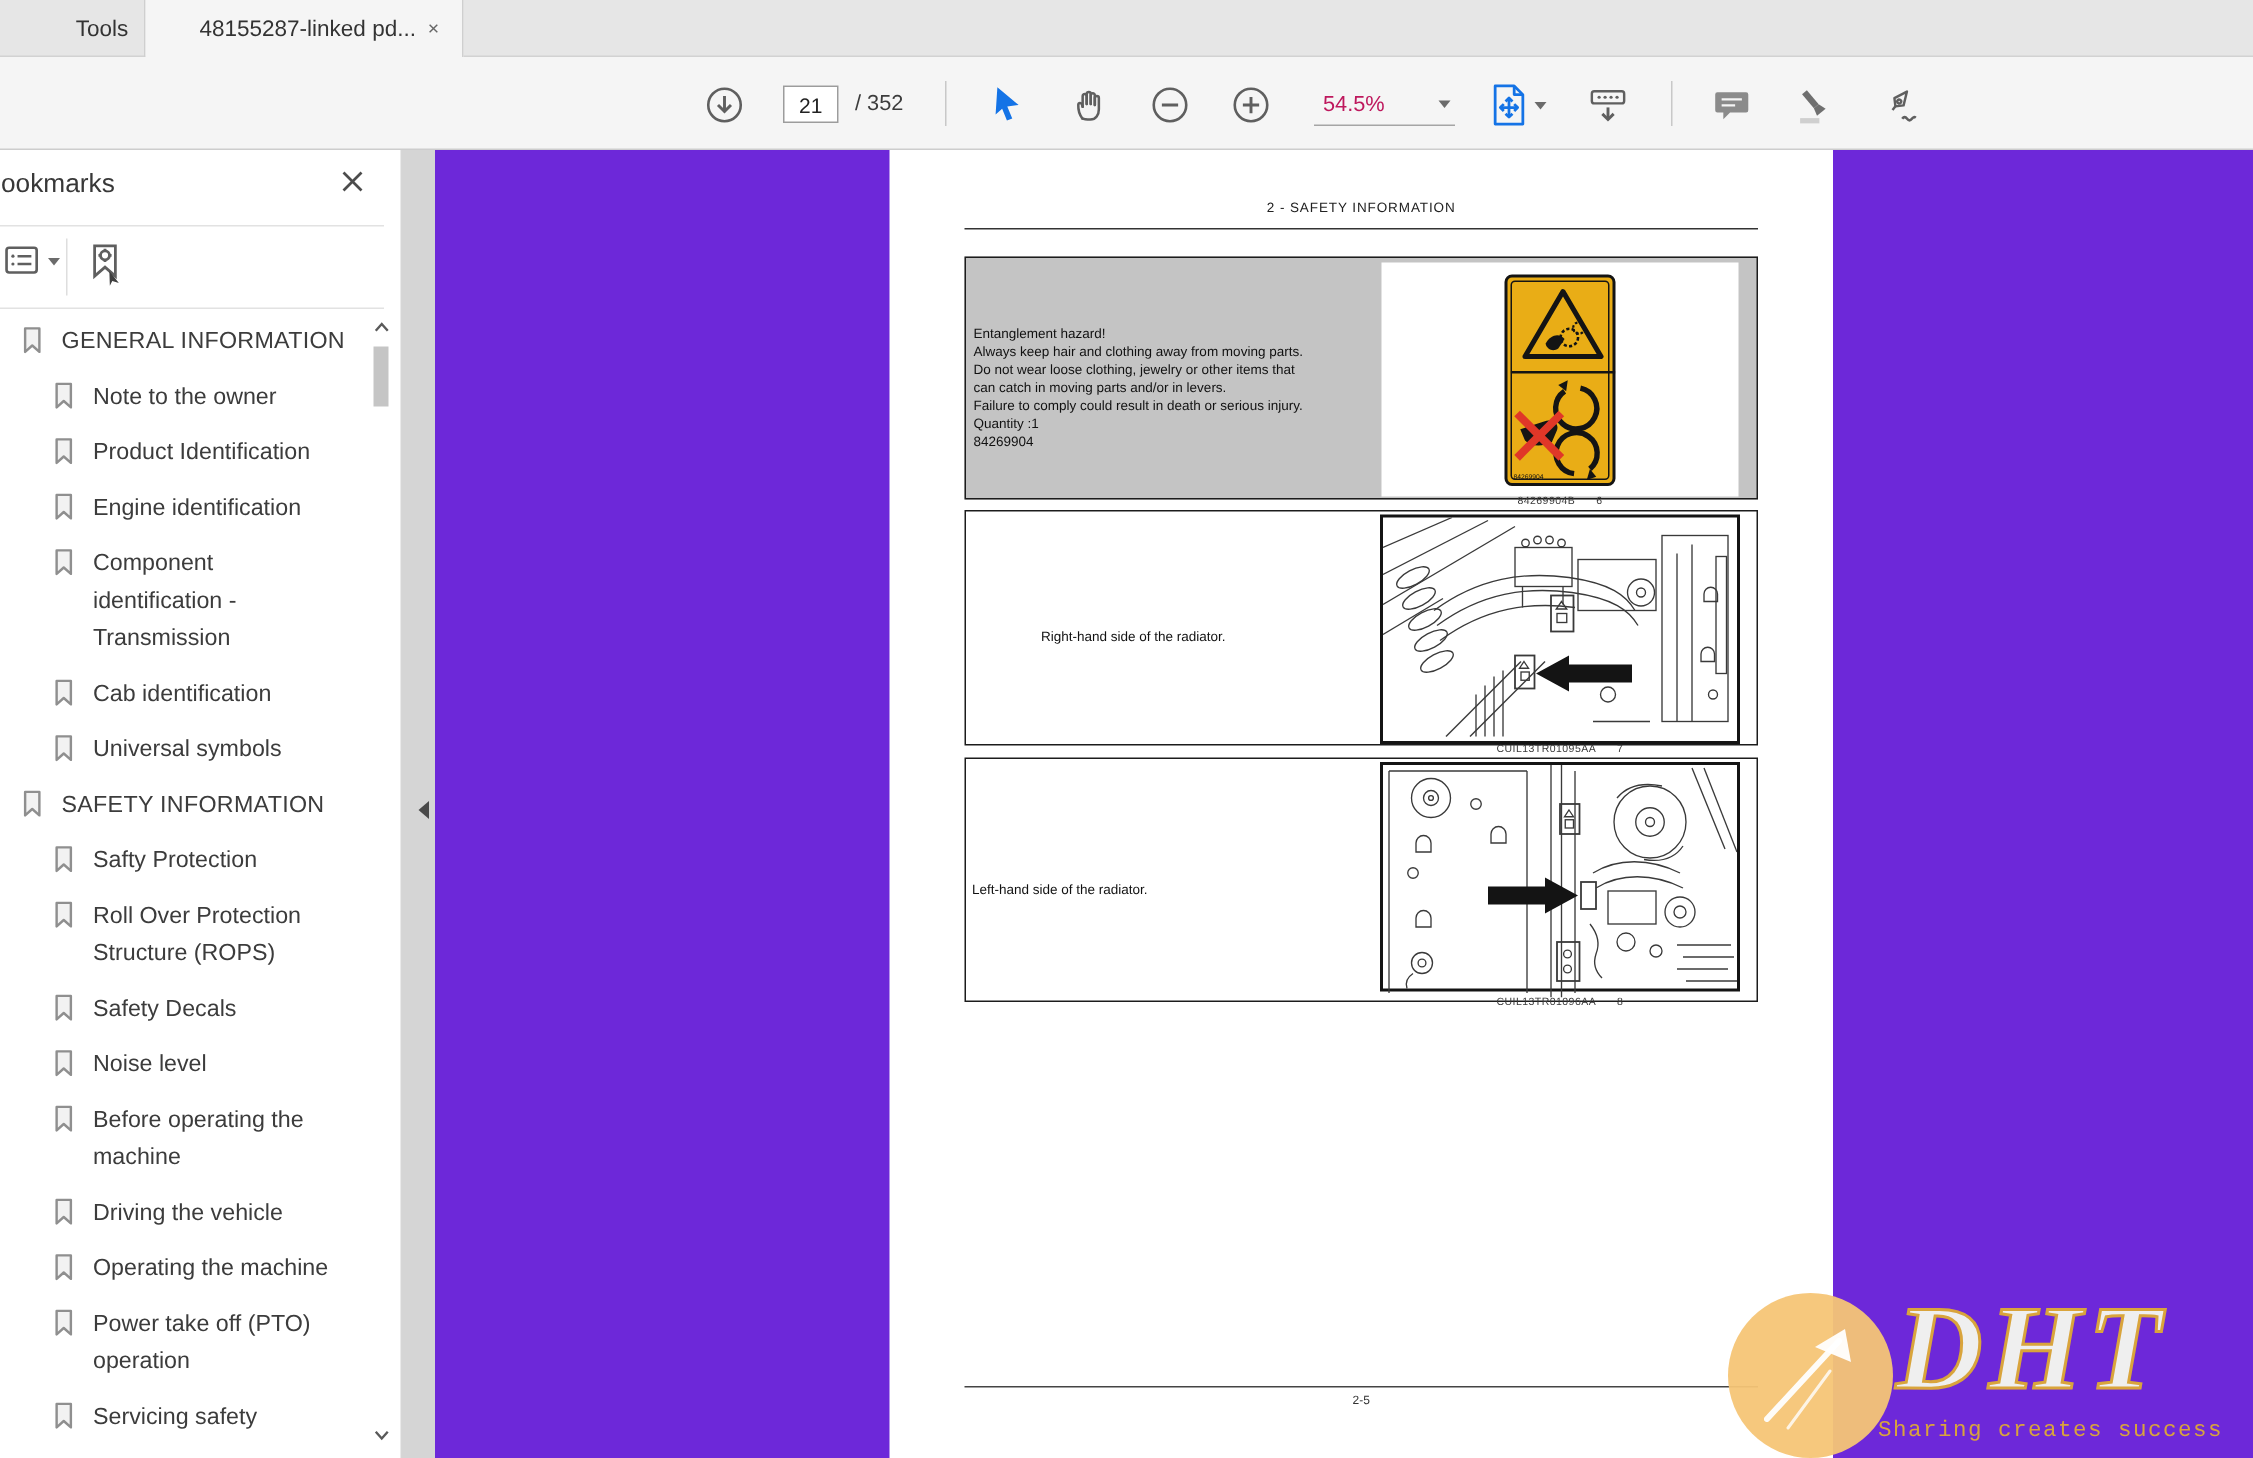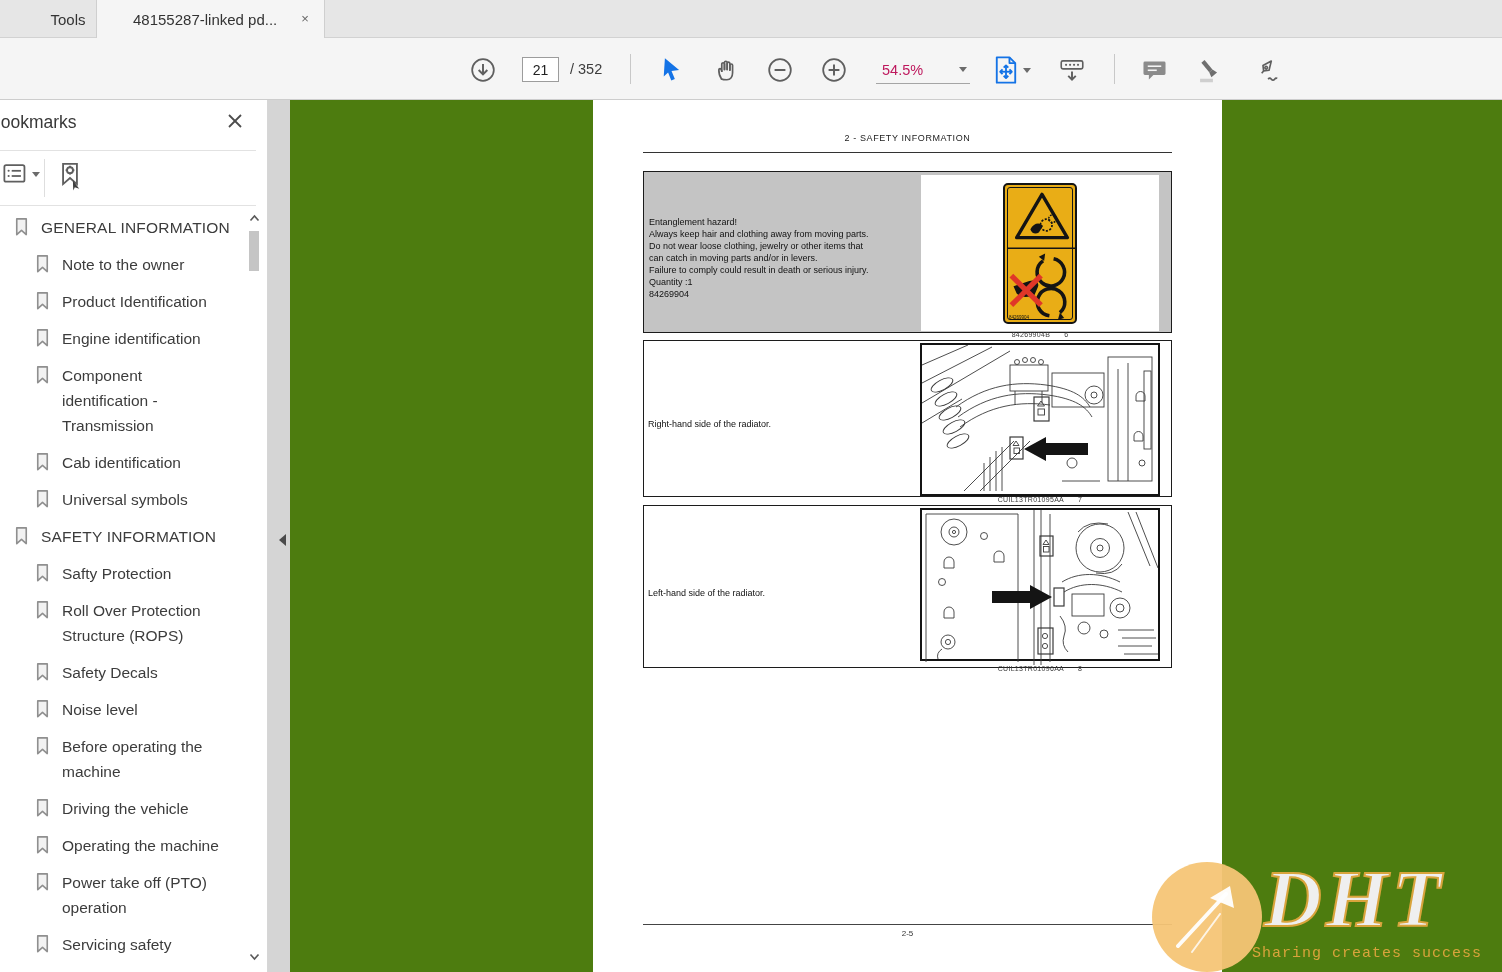--- a/index.html
+++ b/index.html
@@ -5,21 +5,21 @@
   * { margin:0; padding:0; box-sizing:border-box; }
   html,body { width:1502px; height:972px; overflow:hidden; background:#fff;
               font-family:"Liberation Sans", sans-serif; }
 
   
   .tabbar { position:absolute; left:0; top:0; width:1502px; height:38px;
             background:#e6e6e6; border-bottom:1px solid #d2d2d2; z-index:5; }
   .tab-tools { position:absolute; left:0; top:0; width:97px; height:38px;
                display:flex; align-items:center; justify-content:center;
                font-size:15px; color:#333; border-right:1px solid #cfcfcf; cursor:default;padding-left:40px; }
-  .tab-doc { position:absolute; left:97px; top:0; width:228px; height:39px;
+  .tab-doc { position:absolute; left:97px; top:0; width:212px; height:39px;
              background:#f5f5f5; border-right:1px solid #cfcfcf;
              display:flex; align-items:center; font-size:15px; color:#333;
              padding-left:36px; z-index:6; }
   .tab-doc .tab-close { position:absolute; right:12px; top:12px; width:14px; height:14px;
              font-size:13px; color:#666; line-height:14px; text-align:center; cursor:pointer; }
 
   
   .toolbar { position:absolute; left:0; top:38px; width:1502px; height:62px;
              background:#f5f5f5; border-bottom:1px solid #cdcdcd; z-index:5; }
   .tbtn { position:absolute; top:18px; width:28px; height:28px; display:flex;
@@ -63,40 +63,40 @@
   .sb-arrow { position:absolute; left:1px; width:15px; height:15px; cursor:pointer; }
 
   
   .gutter { position:absolute; left:268px; top:100px; width:22px; height:872px;
             background:#d5d5d5; z-index:3; }
   .collapse-handle { position:absolute; right:1px; top:425px; width:14px; height:30px;
             display:flex; align-items:center; justify-content:center; cursor:pointer; }
 
   
   .docarea { position:absolute; left:290px; top:100px; width:1212px; height:872px;
-             background:#4d7c0f; z-index:1; }
+             background:#6d28d9; z-index:1; }
   .pdf-page { position:absolute; left:303px; top:0; width:629px; height:872px;
               background:#fff; }
 
   .pg-header { position:absolute; left:0; top:33px; width:629px; text-align:center;
                font-size:9px; letter-spacing:0.6px; color:#222; }
   .pg-hline { position:absolute; left:50px; top:52px; width:529px; height:1px; background:#333; }
   .pg-fline { position:absolute; left:50px; top:824px; width:529px; height:1px; background:#444; }
   .pg-footer { position:absolute; left:0; top:829px; width:629px; text-align:center;
                font-size:8px; color:#333; }
 
   .figbox { position:absolute; left:50px; width:529px; border:1px solid #1c1c1c; }
   .fig1 { top:71px; height:162px; background:#c4c4c4; }
   .fig2 { top:240px; height:157px; background:#fff; }
   .fig3 { top:405px; height:163px; background:#fff; }
 
   .fig-textblock { position:absolute; left:5px; top:44px; width:275px; font-size:9px;
                    line-height:12px; color:#111; white-space:pre-line; }
   .fig-sideline { position:absolute; left:4px; width:272px; font-size:9px; color:#111; }
-  .fig2 .fig-sideline { top:78px; }
+  .fig2 .fig-sideline { top:78px;margin-left:46px; }
   .fig3 .fig-sideline { top:82px; }
 
   .img-panel1 { position:absolute; left:277px; top:3px; width:238px; height:156px;
                 background:#fff; display:flex; justify-content:center; }
   .img-panel { position:absolute; left:276px; top:2px; width:240px; height:153px;
                background:#fff; border:2px solid #141414; }
 
   .decal { position:relative; margin-top:8px; width:74px; height:141px; background:#e9ad16;
            border:2px solid #141414; border-radius:5px; }
   .decal-inner { position:absolute; left:2px; top:2px; right:2px; bottom:2px;

